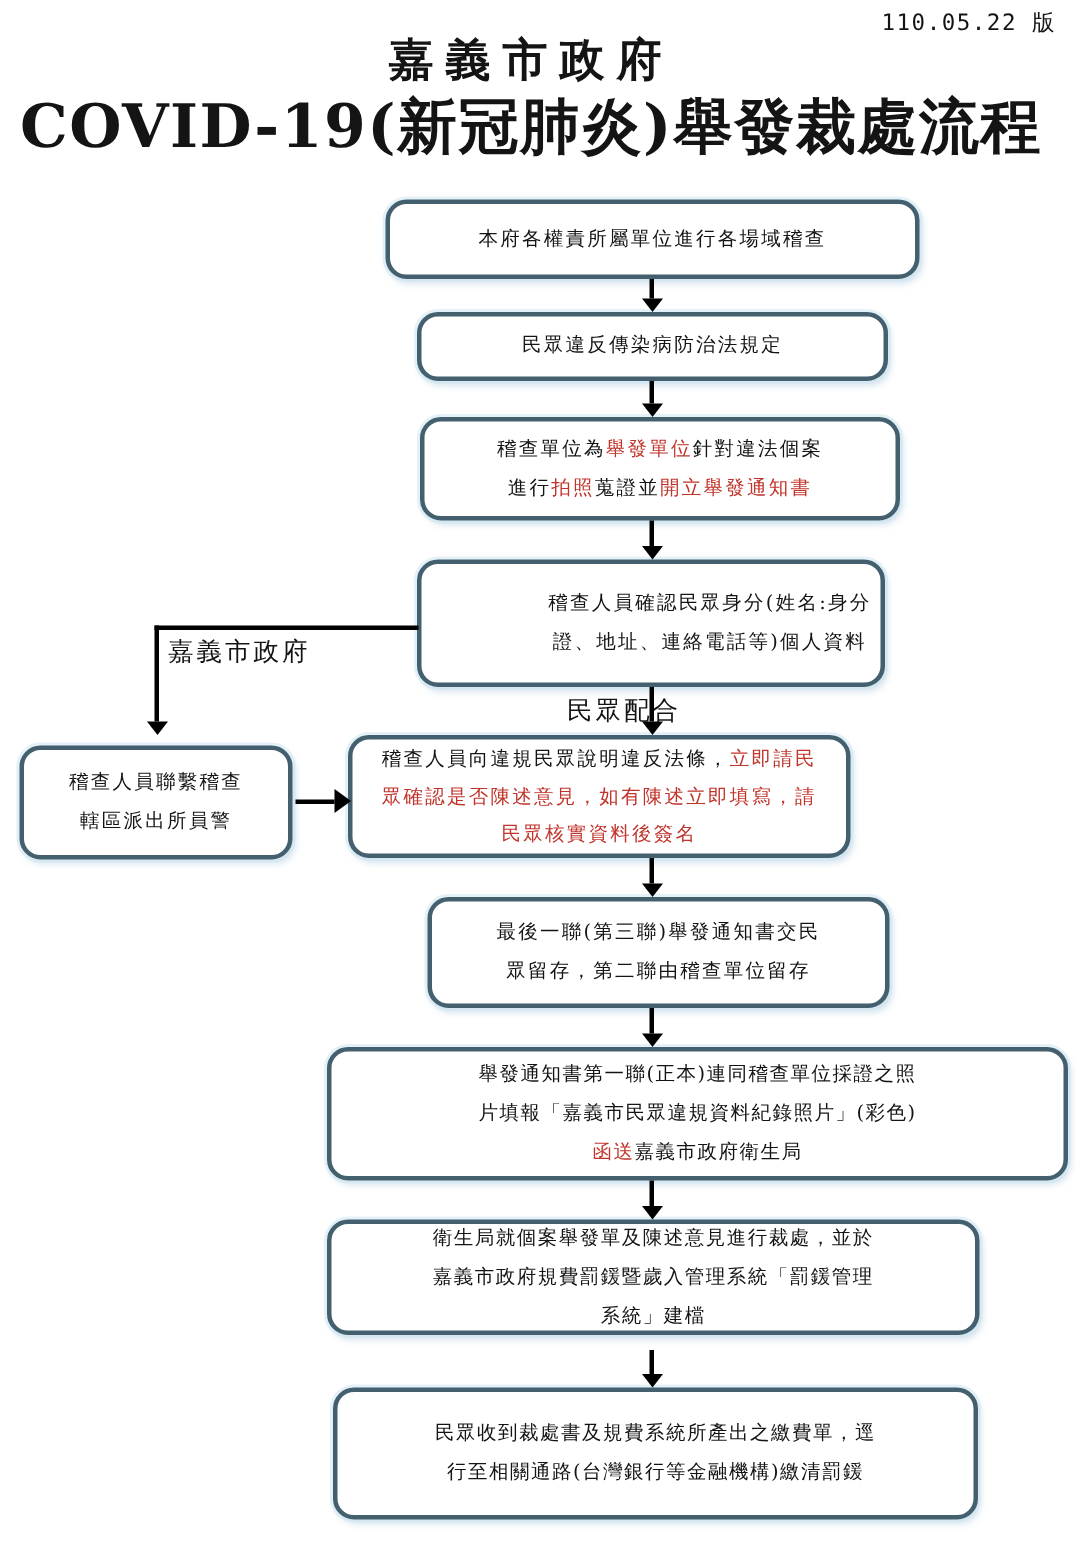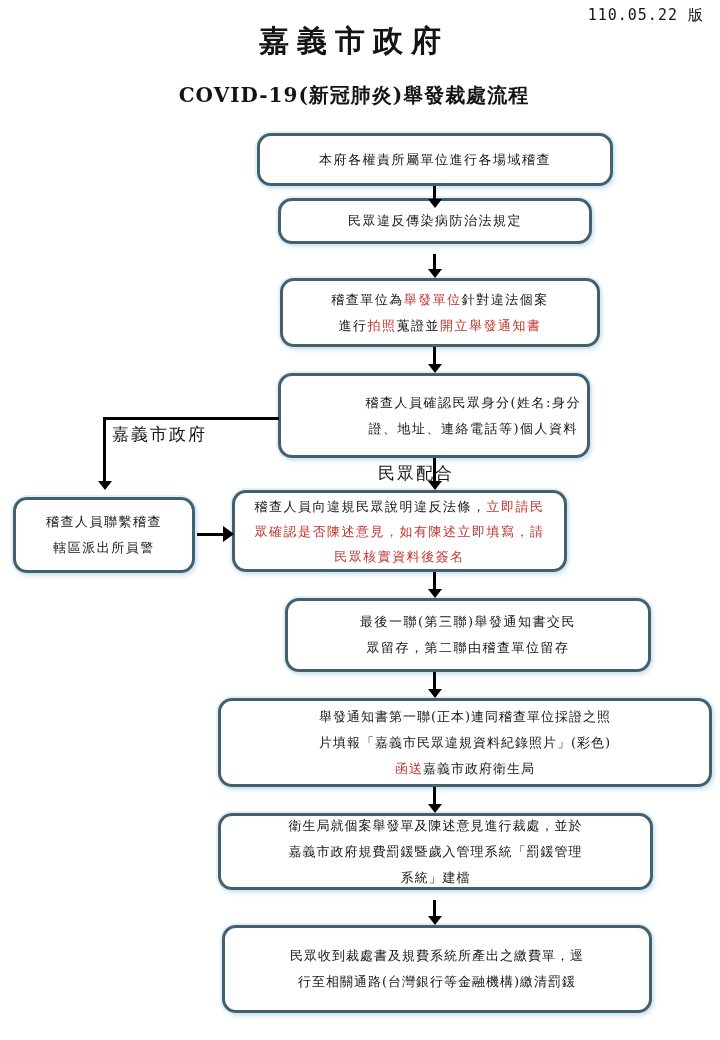--- a/index.html
+++ b/index.html
@@ -24,41 +24,41 @@
     position:absolute;top:6px;right:16px;
     font-size:15px;letter-spacing:1px;
     font-family:"DejaVu Sans Mono","Liberation Mono",monospace;
     margin-left:37px;
   }
   .titleblock{
     position:absolute;top:22px;left:0;width:708px;
     text-align:center;font-weight:bold;line-height:1.25;
   }
   .titleblock .t1{font-size:30px;letter-spacing:8px;}
-  .titleblock .t2{font-size:20px;letter-spacing:1px;margin-top:23px;}
+  .titleblock .t2{font-size:40px;letter-spacing:1px;}
   .node{
     position:absolute;
     border:3px solid var(--box-border);
     border-radius:14px;
     background:#fff;
     box-shadow:0 0 0 2px rgba(205,230,242,.55),2px 3px 4px rgba(140,180,205,.35);
     display:flex;flex-direction:column;justify-content:center;
     text-align:center;
     font-size:13px;line-height:26px;letter-spacing:1.5px;
     padding:2px 6px;
   }
   .node .red,.red{color:var(--red);}
   
   .n1{left:257px;top:133px;width:356px;height:53px;}
-  .n2{left:278px;top:198px;width:314px;height:46px;align-items:center;}
+  .n2{left:278px;top:208px;width:314px;height:46px;align-items:center;}
   .n3{left:280px;top:278px;width:320px;height:69px;}
   .n4{left:278px;top:373px;width:312px;height:85px;align-items:flex-end;}
   .n5{left:232px;top:490px;width:335px;height:82px;line-height:25px;}
   .npolice{left:13px;top:497px;width:182px;height:76px;}
-  .n6{left:285px;top:598px;width:366px;height:74px;}
+  .n6{left:285px;top:598px;width:308px;height:74px;}
   .n7{left:218px;top:698px;width:494px;height:89px;letter-spacing:1px;}
   .n8{left:218px;top:813px;width:435px;height:77px;letter-spacing:1px;}
   .n9{left:222px;top:925px;width:430px;height:88px;letter-spacing:1px;}
   
   .varrow{
     position:absolute;width:3px;background:var(--arrow);left:433px;z-index:3;
   }
   .varrow::after{
     content:"";position:absolute;left:50%;bottom:-9px;transform:translateX(-50%);
     border-left:7px solid transparent;border-right:7px solid transparent;

